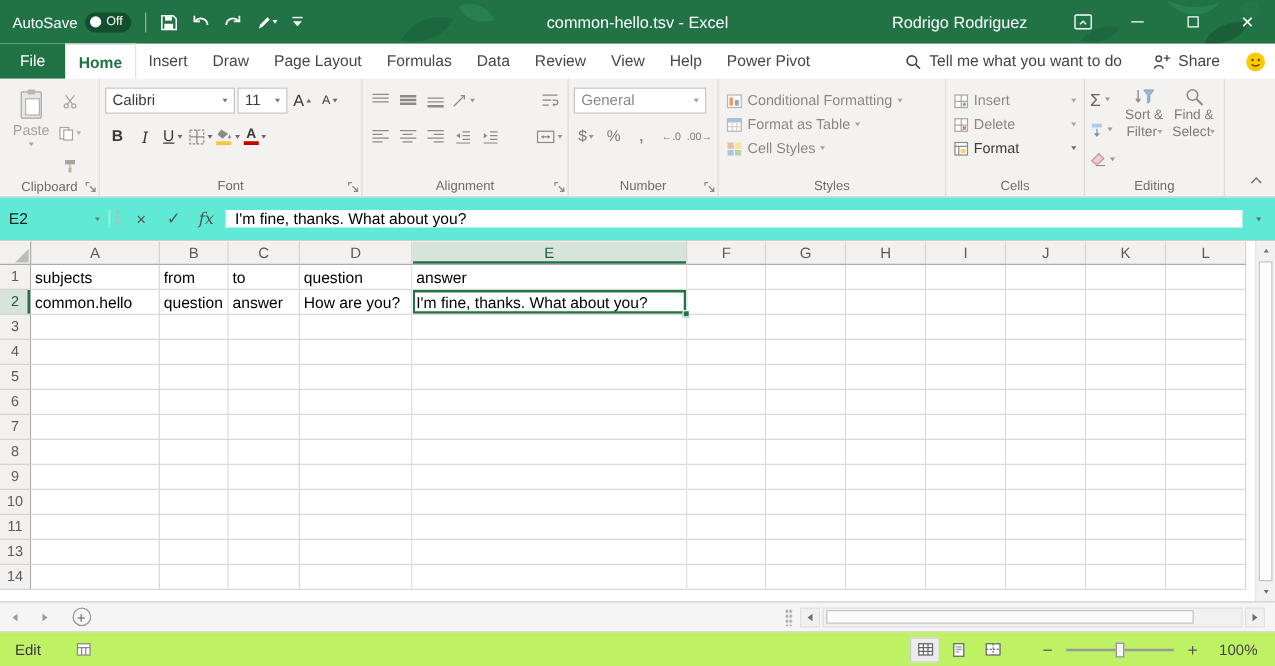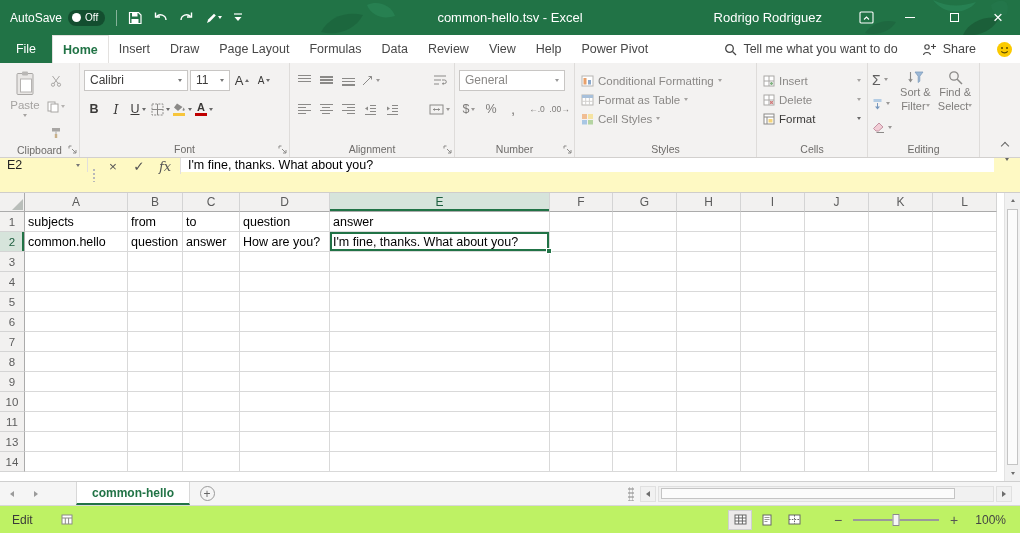--- a/index.html
+++ b/index.html
@@ -73,21 +73,21 @@
   .rcol3{display:flex;flex-direction:column;padding-top:5px}
   .ecol{display:flex;flex-direction:column;gap:3px;padding-top:3px;width:26px}
   .erow{display:flex;align-items:center;gap:3px;height:21px;color:#6d6d6d;font-size:13px}
   .sigma{font-size:14px;color:#5f5f5f}
   .bigbtn{width:44px;display:flex;flex-direction:column;align-items:center;padding-top:4px;font-size:11px;line-height:12.5px;color:#7f7d7b;text-align:center;gap:1px}
   .blrow{display:flex;align-items:center;gap:0}
   .collapse{position:absolute;right:10px;bottom:8px;width:8px;height:8px}
   .chev-up{display:block;width:6px;height:6px;border-left:1.5px solid #666;border-top:1.5px solid #666;transform:rotate(45deg);margin-top:2px}
 
   
-  .fbar{position:absolute;top:158px;left:0;right:0;height:35px;background:#fef9c3;border-bottom:1px solid #cfcdcb;display:flex;align-items:flex-start}
+  .fbar{position:absolute;top:158px;left:0;right:0;height:35px;background:#5eead4;border-bottom:1px solid #cfcdcb;display:flex;align-items:center}
   .namebox{width:88px;display:flex;align-items:center;justify-content:space-between;padding:0 7px;border-right:1px solid #e1dfdd;font-size:12.5px;color:#222}
   .dots{width:4px;height:14px;align-self:center;margin:0 4px;background-image:radial-gradient(#b9b9b9 1px,transparent 1.3px);background-size:4px 4px}
   .fbicons{display:flex;align-items:center;border-right:1px solid #e1dfdd;padding-right:2px}
   .fbtn{width:26px;text-align:center;font-size:13.5px;color:#555}
   .fx{font-family:"DejaVu Serif",serif;font-style:italic;color:#555;font-size:13px}
   .fb-input{flex:1;border:none;outline:none;font-size:12.5px;padding:0 7px;color:#000;background:#fff;font-family:"Liberation Sans",sans-serif}
   .fbexp{width:26px;display:flex;align-items:center;justify-content:center;color:#666}
 
   
   .gridarea{position:absolute;top:193px;left:0;right:0;height:288px;display:flex;background:#fff}
@@ -880,23 +880,20 @@
   </div>
 </div>
 
 <div class="sheetbar">
   <span class="snav">
       <span class="t-l"></span>
     </span>
   <span class="snav">
       <span class="t-r"></span>
     </span>
-  <div class="sheettab">
-      <span>common-hello</span>
-    </div>
   <span class="newsheet">
       <span class="plusc">+</span>
     </span>
   <span class="sgrip"></span>
   <div class="hscroll">
     <span class="hsbtn">
         <span class="t-l"></span>
       </span>
     <span class="htrack">
         <span class="hthumb"></span>

